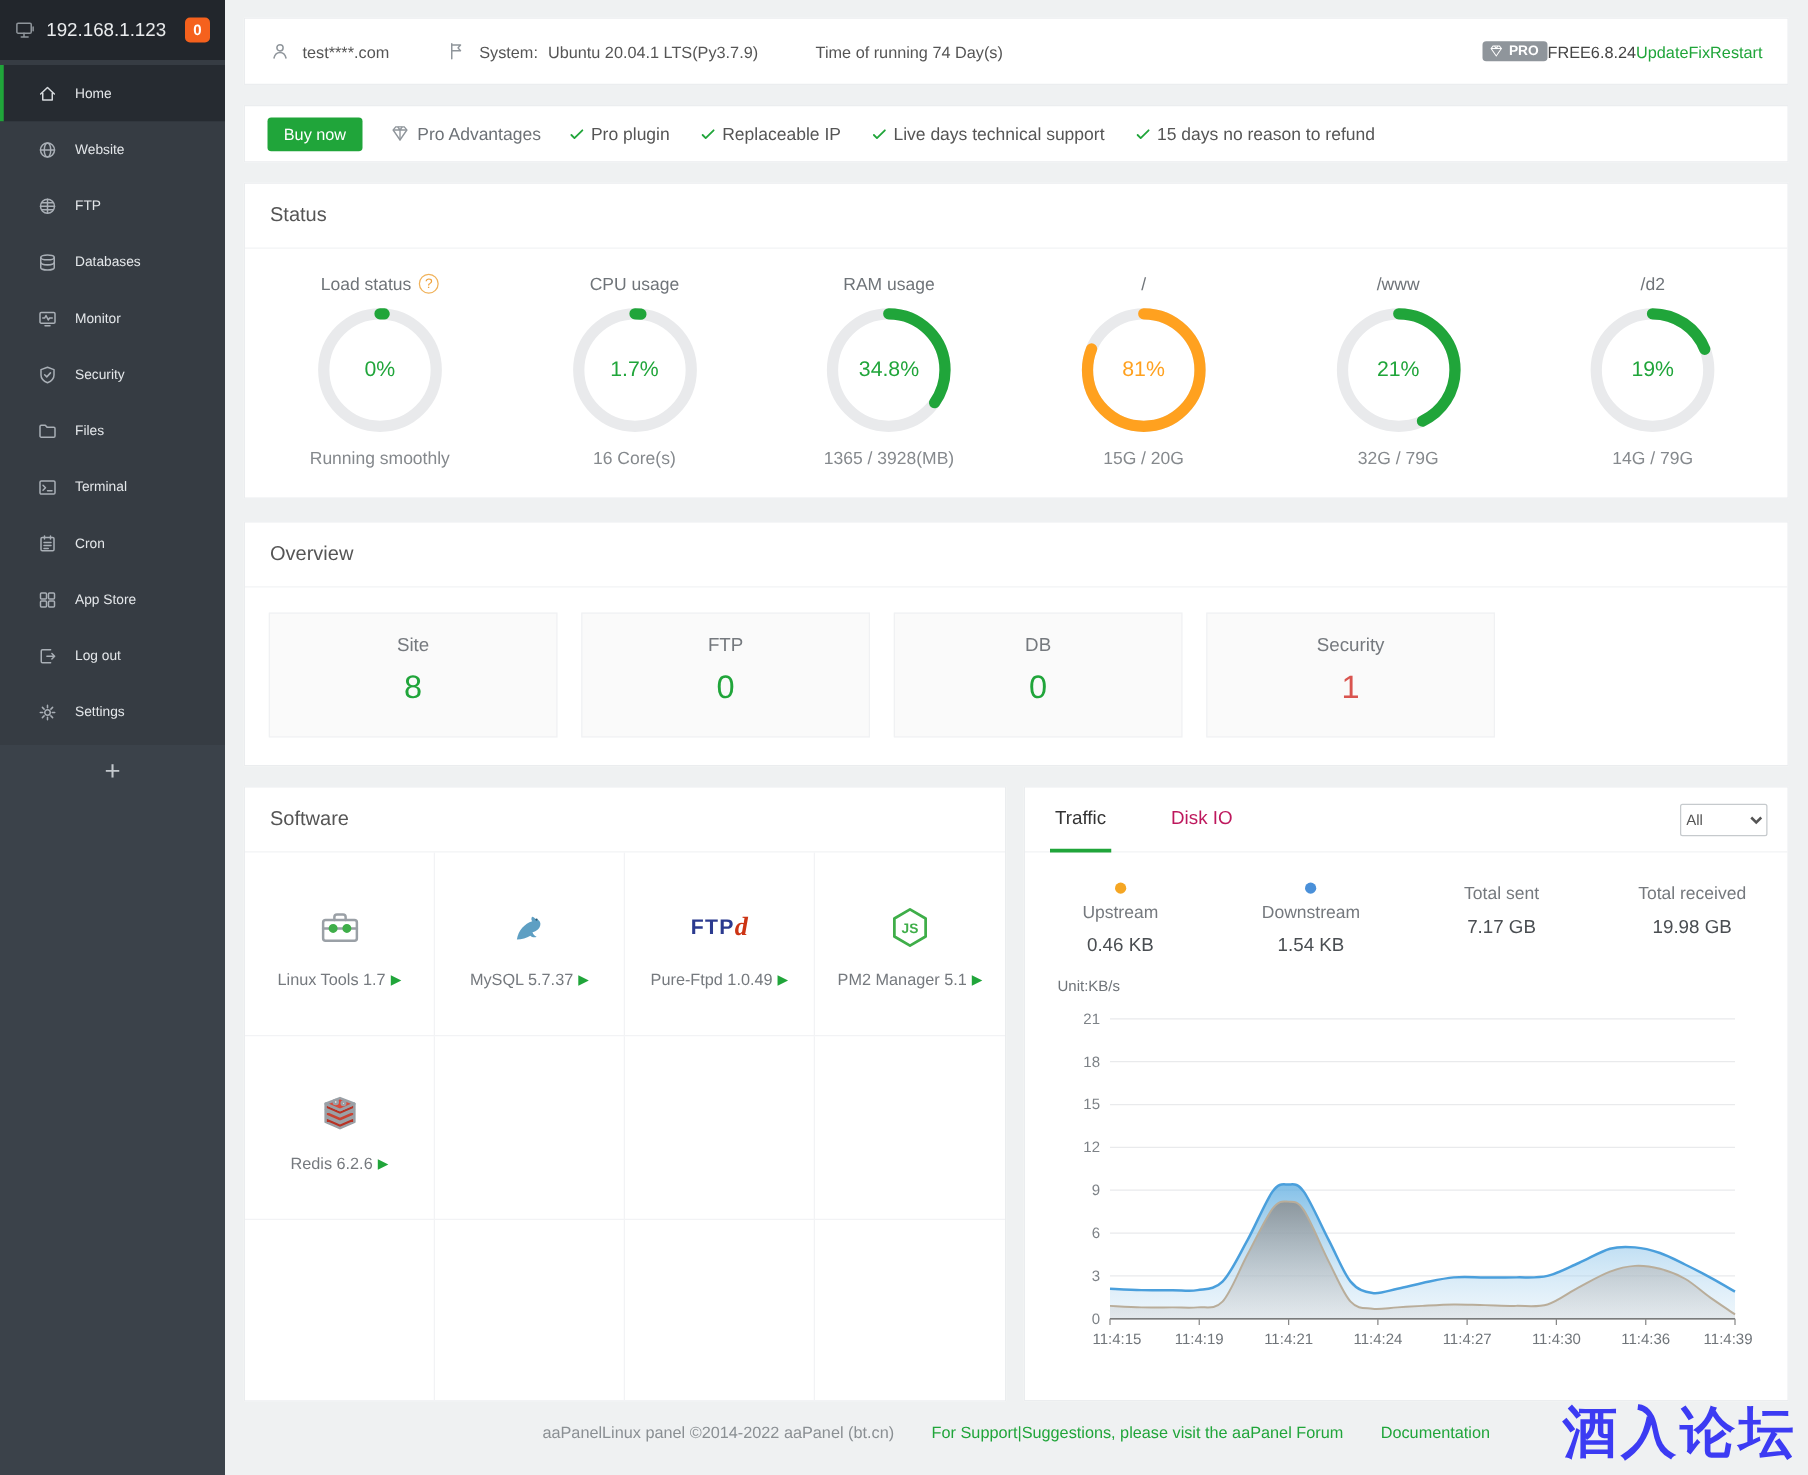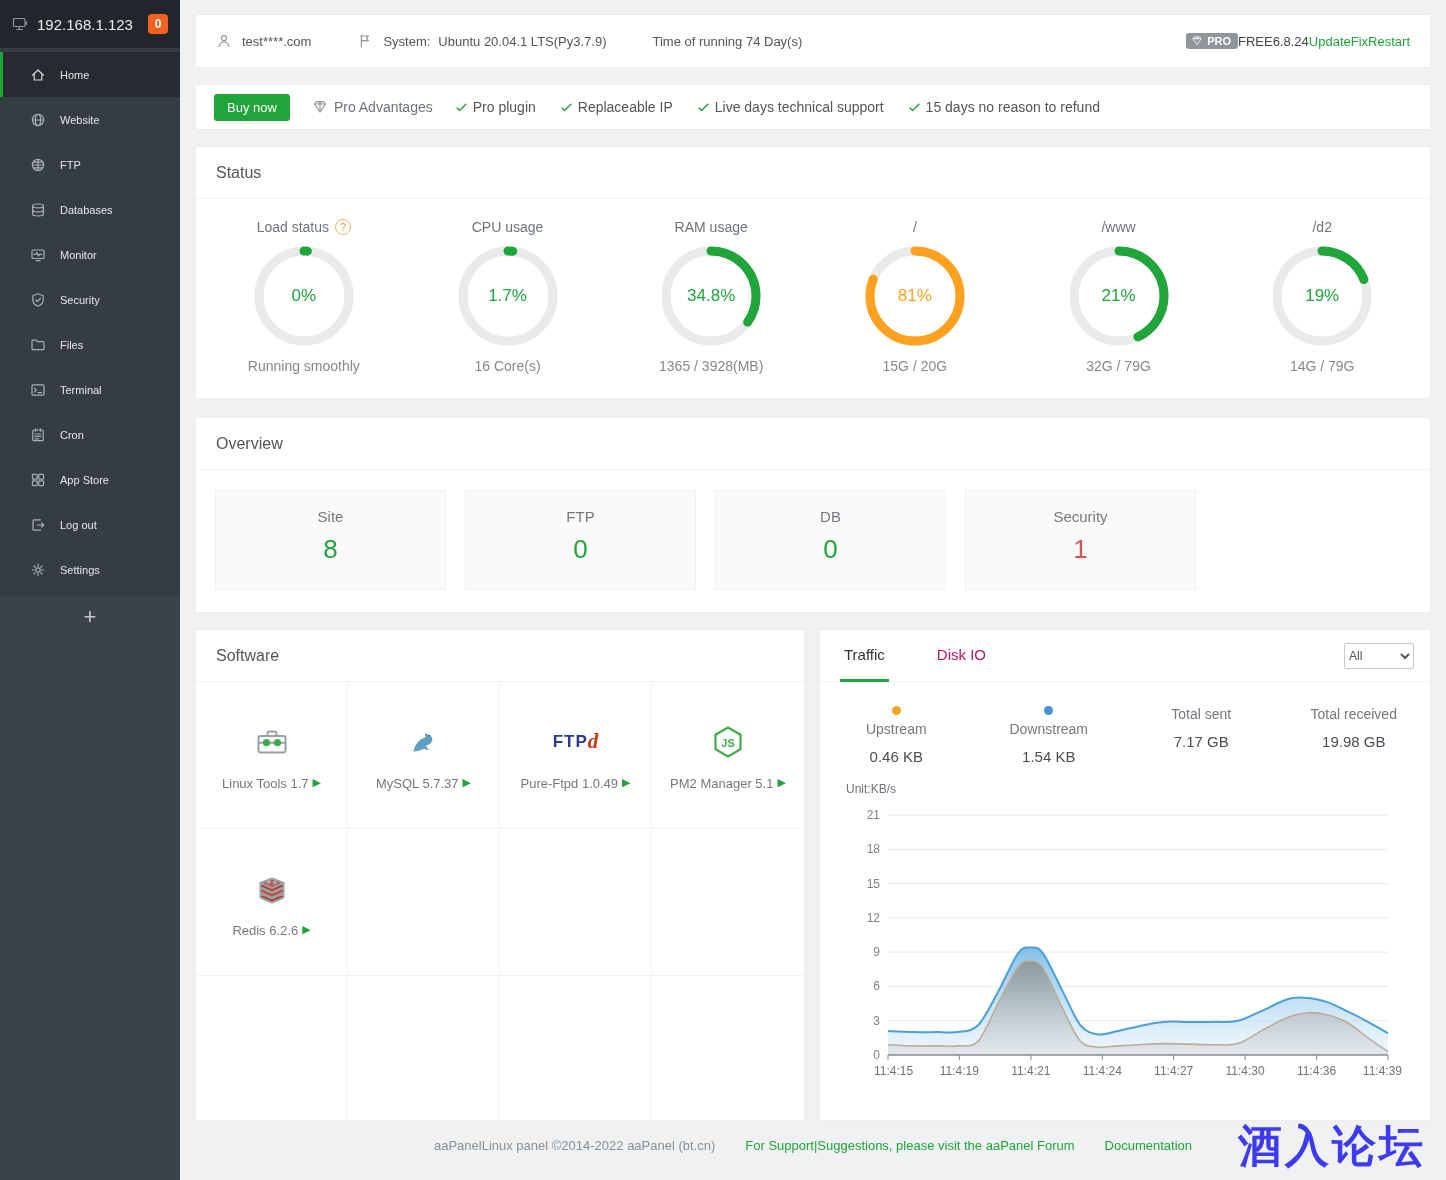--- a/index.html
+++ b/index.html
@@ -75,21 +75,21 @@
   
   .bottom-row { display:flex; gap:14px; }
   .software-panel { width:610px; height:492px; }
   .sw-grid { display:grid; grid-template-columns:repeat(4,1fr); grid-template-rows:147px 147px 145px; }
   .sw-cell { border-right:1px solid #f2f3f5; border-bottom:1px solid #f2f3f5;
     display:flex; flex-direction:column; align-items:center; justify-content:center; gap:12px; }
   .sw-cell:nth-child(4n) { border-right:none; }
   .sw-cell.filled { cursor:pointer; }
   .sw-icon { height:44px; display:flex; align-items:center; justify-content:center; }
   .sw-icon svg { stroke:#9aa0a6; fill:none; stroke-width:2; stroke-linecap:round; stroke-linejoin:round; }
-  .app-label { font-size:13px; color:#75797e; display:flex; align-items:flex-start; gap:4px; }
+  .app-label { font-size:13px; color:#75797e; display:flex; align-items:center; gap:4px; }
   .play { color:#20a53a; font-size:11px; }
   .ftp-word { font-size:17px; font-weight:bold; color:#2b3a8f; letter-spacing:1px; }
   .ftp-d { font-size:21px; font-weight:bold; font-style:italic; color:#cc3414;
     font-family:"Liberation Serif","DejaVu Serif",serif; }
   
   .traffic-panel { flex:1; height:492px; }
   .traffic-header { height:52px; border-bottom:1px solid #f2f3f5; display:flex; align-items:center; padding:0 16px 0 20px; }
   .tab { margin-right:44px; font-size:15px; color:#be185d; height:52px; line-height:50px;
     cursor:pointer; border-bottom:3px solid transparent; padding:0 4px; }
   .tab.active { color:#333; border-bottom-color:#20a53a; }
@@ -99,21 +99,21 @@
   .stat { flex:1; text-align:center; }
   .stat-label { font-size:14px; color:#75797e; display:flex; align-items:center; justify-content:center; gap:6px;flex-direction:column; }
   .dot { width:9px; height:9px; border-radius:50%; display:inline-block; }
   .stat-value { margin-top:11px; font-size:15px; color:#4a4e52; }
   .chart-wrap { padding:6px 12px 0 12px;text-decoration:underline; }
   
   .footer { height:48px; display:flex; align-items:center; justify-content:center; gap:30px;
     font-size:13px; color:#8a8f93; }
   .footer a { color:#20a53a; text-decoration:none; cursor:pointer; }
   
-  .watermark { position:absolute; right:20px; bottom:4px; font-size:44px; font-weight:bold;
+  .watermark { position:absolute; right:8px; bottom:4px; font-size:44px; font-weight:bold;
     color:#3c3bf3; letter-spacing:3px; pointer-events:none; }
   svg text { font-family:"Liberation Sans","DejaVu Sans",sans-serif; }
 </style>
 </head>
 <body>
 
 <aside class="sidebar">
   <div class="side-header">
     <span class="tb-icon">
       <svg width="16" height="16" viewBox="0 0 16 16" fill="none">

